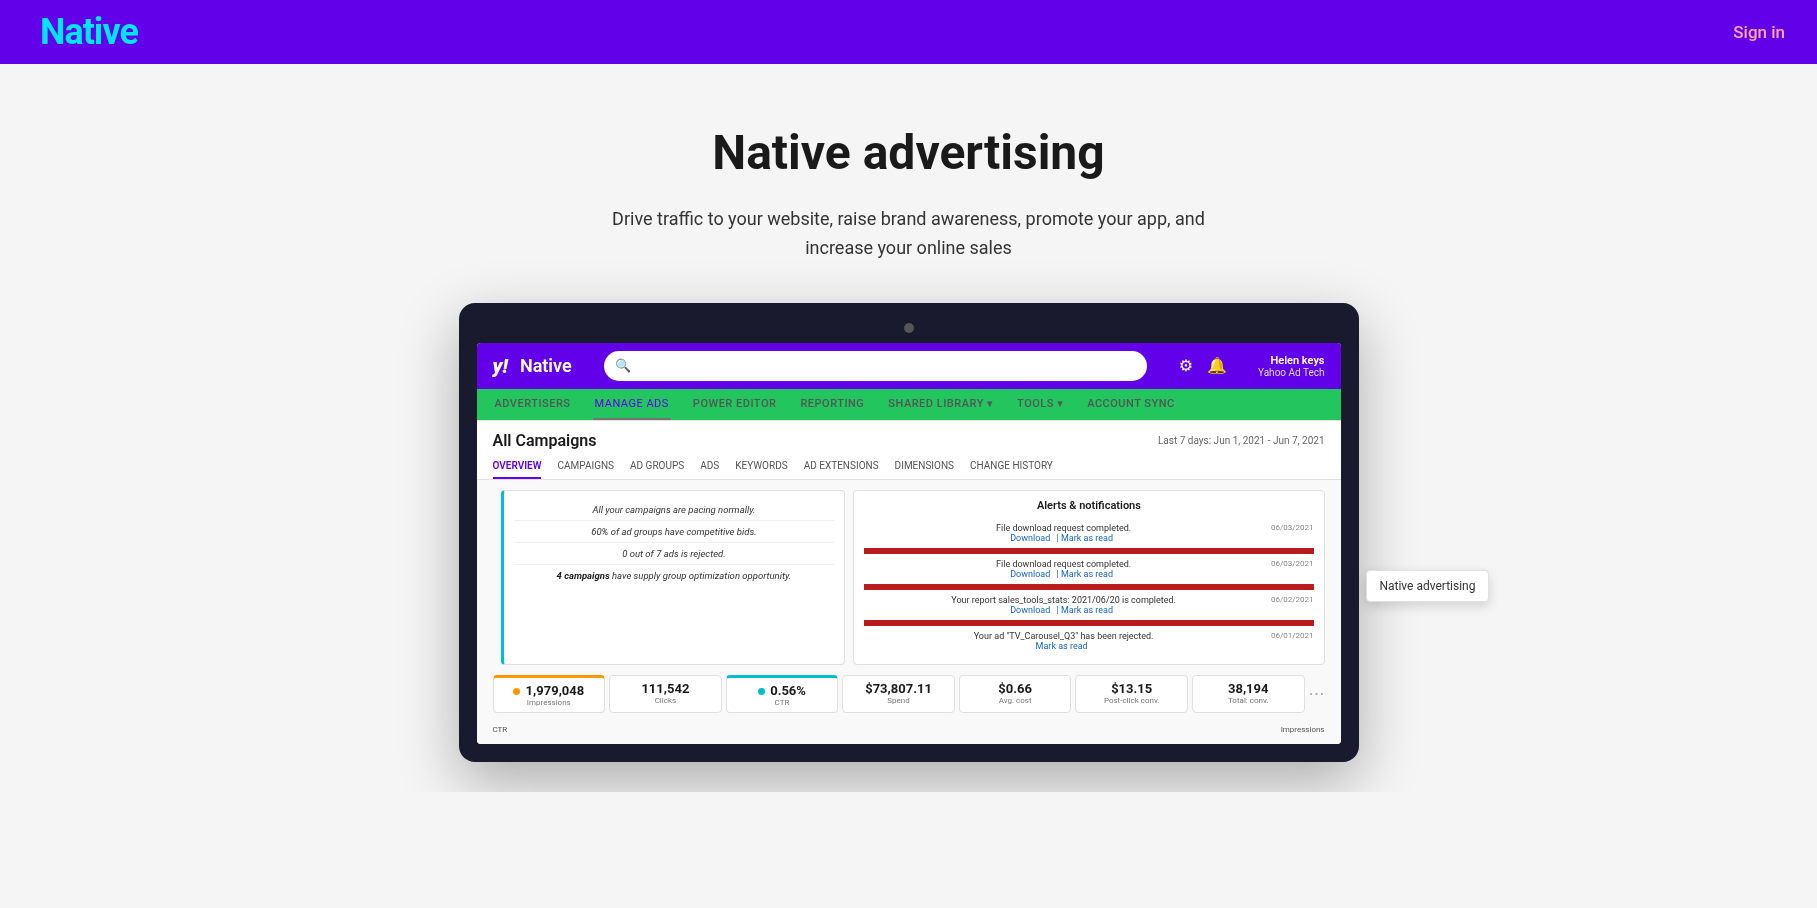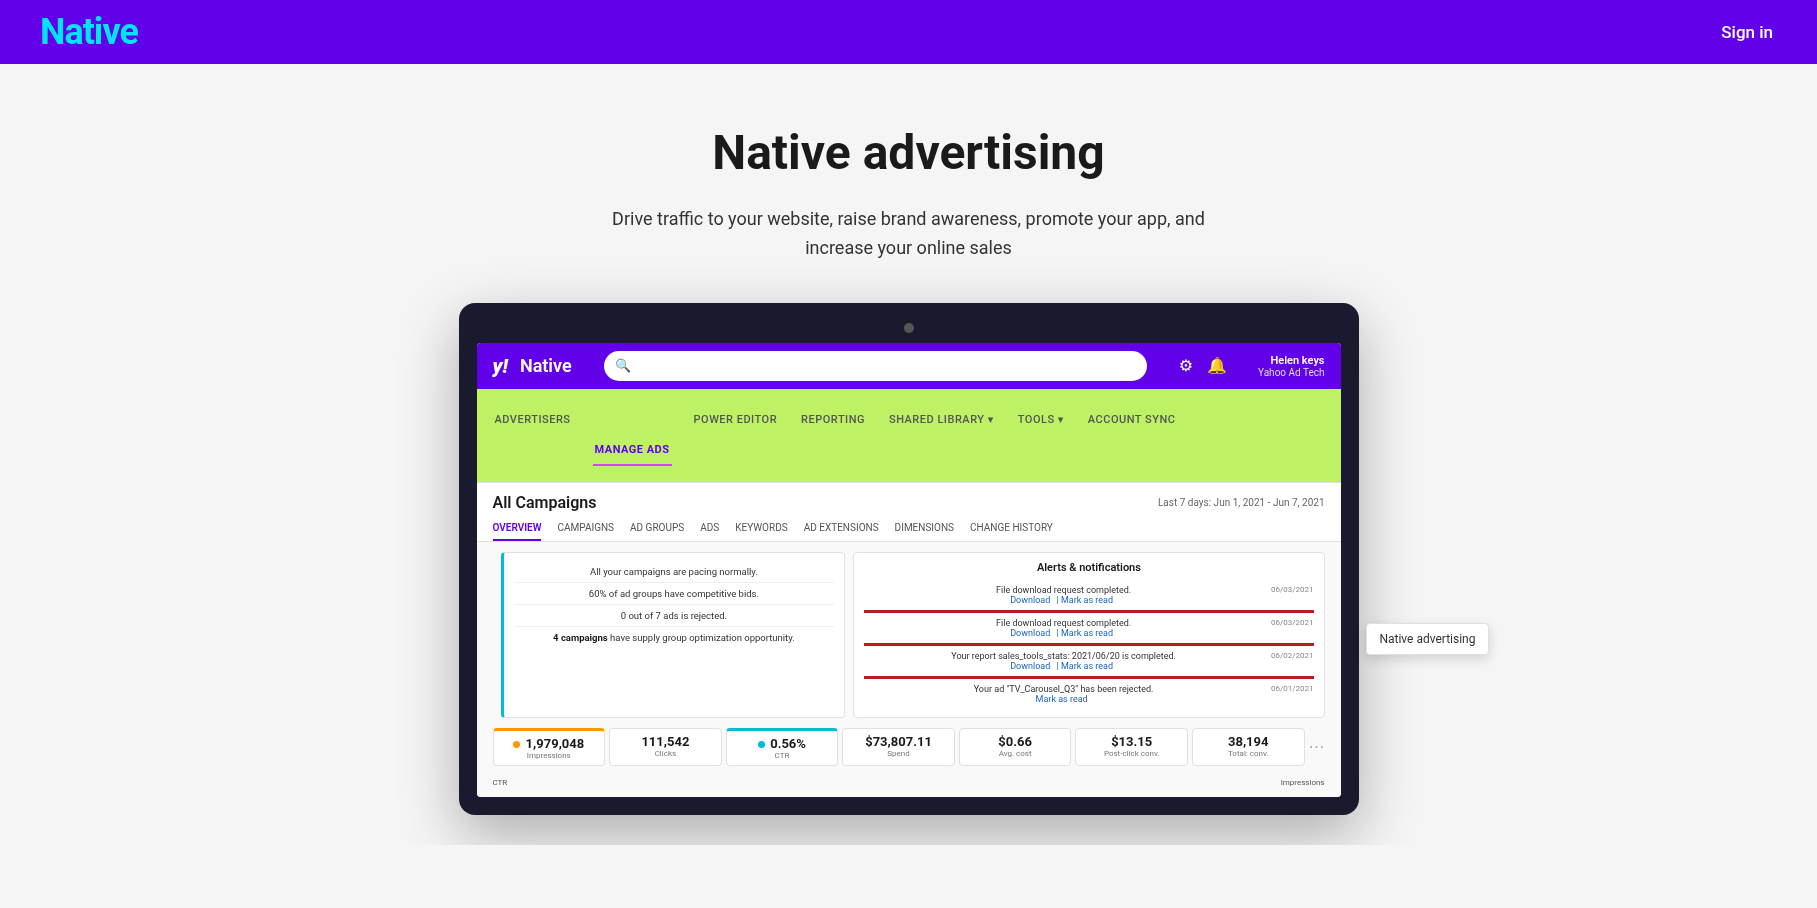--- a/index.html
+++ b/index.html
@@ -33,22 +33,22 @@
       cursor: pointer;
       padding-bottom: 4px;
       letter-spacing: 0.5px;
     }
     .nav-item.active {
       border-bottom: 3px solid #00e5ff;
       color: #fff;
     }
     .header-signin {
       position: absolute;
-      right: 44px;
-      color: #ffffff;
+      right: 32px;
+      color: #fca5a5;
       font-size: 17px;
       font-weight: 500;
       cursor: pointer;
     }
 
     
     .hero {
       background: #f5f5f5;
       text-align: center;
       padding: 60px 20px 30px;
@@ -149,39 +149,38 @@
       font-size: 11px;
       font-weight: 600;
     }
     .app-user-sub {
       color: #ddd;
       font-size: 10px;
     }
 
     
     .app-nav {
-      background: #bef264;
+      background: #22c55e;
       border-bottom: 1px solid #e0e0e0;
       display: flex;
-      padding: 16px 16px;
+      padding: 0 16px;
       gap: 20px;
     }
     .app-nav-item {
       font-size: 11px;
       color: #555;
       padding: 8px 2px;
       cursor: pointer;
       letter-spacing: 0.5px;
       font-weight: 500;
     }
     .app-nav-item.active {
       color: #6200ea;
-      border-bottom: 2px solid #d946ef;
-      font-weight: 700;
-      margin-top: 30px;
+      border-bottom: 2px solid #737373;
+      font-weight: 400;
     }
 
     
     .campaign-header {
       padding: 10px 16px 4px;
       display: flex;
       justify-content: space-between;
       align-items: center;
     }
     .campaign-title {
@@ -257,20 +256,21 @@
       border-radius: 4px;
       flex: 1;
       margin: 0 8px;
       padding: 8px 10px;
       font-size: 9.5px;
     }
     .alert-item {
       padding: 5px 0;
       border-bottom: 1px solid #f0f0f0;
       color: #333;
+      font-style: italic;
     }
     .alert-item:last-child { border-bottom: none; }
     .alert-item strong { color: #1a1a1a; }
 
     
     .notif-panel {
       background: #fff;
       border: 1px solid #e0e0e0;
       border-radius: 4px;
       flex: 1.4;
@@ -278,21 +278,21 @@
       font-size: 9px;
     }
     .notif-title {
       font-size: 11px;
       font-weight: 600;
       margin-bottom: 6px;
       color: #1a1a1a;
     }
     .notif-item {
       padding: 5px 0;
-      border-bottom: 3px solid #b91c1c;
+      border-bottom: 6px solid #b91c1c;
       display: flex;
       justify-content: space-between;
       align-items: flex-start;
     }
     .notif-item:last-child { border-bottom: none; }
     .notif-text { color: #333; flex: 1; }
     .notif-links { color: #1565c0; }
     .notif-links a { color: #1565c0; text-decoration: none; margin-right: 4px; }
     .notif-date { color: #888; margin-left: 8px; white-space: nowrap; font-size: 8px; }
 

